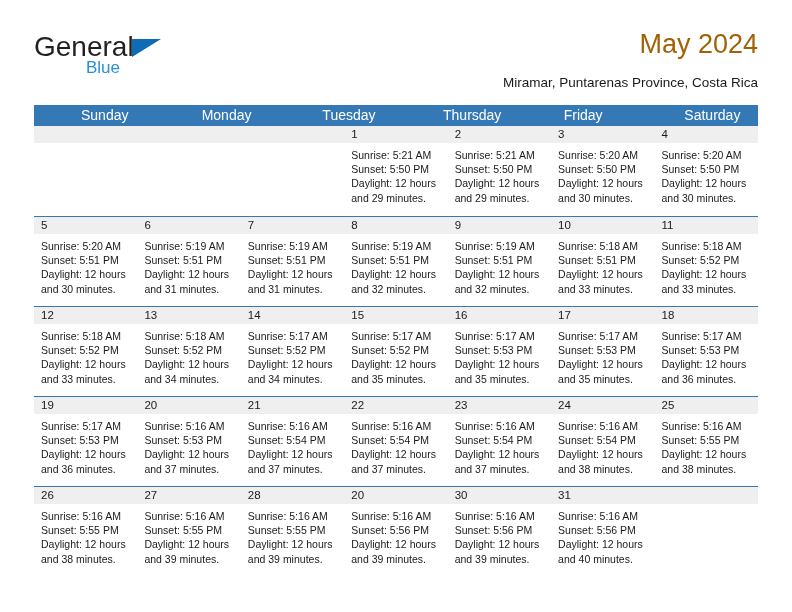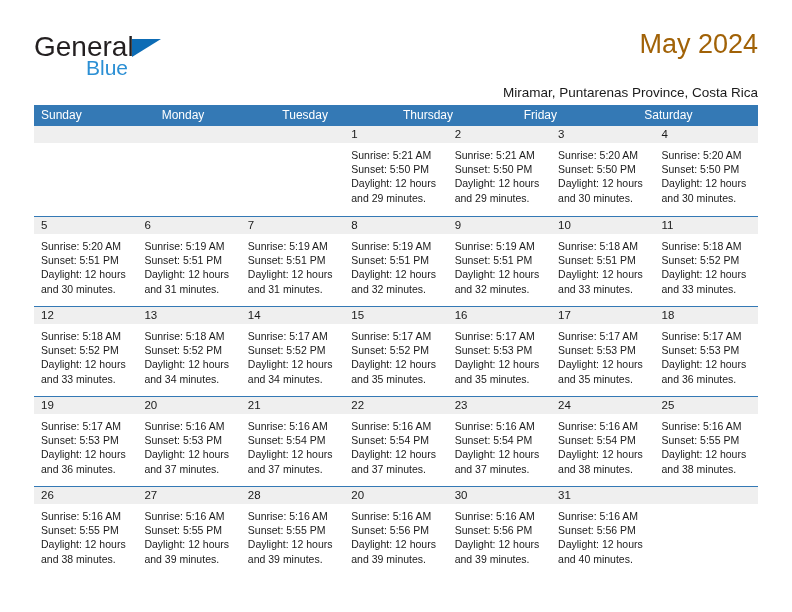--- a/index.html
+++ b/index.html
@@ -52,21 +52,21 @@
     width: 0;
     height: 0;
     border-left: 29px solid #0d6cb5;
     border-bottom: 18px solid transparent;
     vertical-align: top;
     margin-top: 3px;
     margin-left: -2px;
   }
   .logo-word-blue {
     display: block;
-    font-size: 21px;
+    font-size: 17px;
     color: #2b8fd4;
     line-height: 21px;
     margin-top: -3px;
     margin-left: 52px;
   }
 
   .title-block {
     position: absolute;
     right: 0;
     top: 0;
@@ -76,45 +76,46 @@
     font-size: 27px;
     color: #a16207;
     line-height: 32px;
     font-weight: normal;
     margin: 0;
   }
   .cal-subtitle {
     font-size: 13.5px;
     color: #1a1a1a;
     line-height: 18px;
-    margin: 24px 0 0 0;
+    margin: 14px 0 0 0;
     font-weight: normal;
   }
 
   
   .calendar {
     position: absolute;
     left: 34px;
     top: 105px;
     width: 724px;
   }
 
   .weekday-row {
     display: flex;
     background: #3479b5;
     height: 21px;
   }
   .weekday-cell {
     flex: 1 1 0;
     color: #ffffff;
-    font-size: 12px;
+    font-size: 14px;
     line-height: 21px;
     padding-left: 7px;
     white-space: nowrap;
     overflow: hidden;
+    margin-left: 40px;
   }
 
   .week-row {
     display: flex;
     border-top: 1.5px solid #3479b5;
     height: 90px;
     background: #ffffff;
   }
   .week-row.first { border-top: none; }
 

